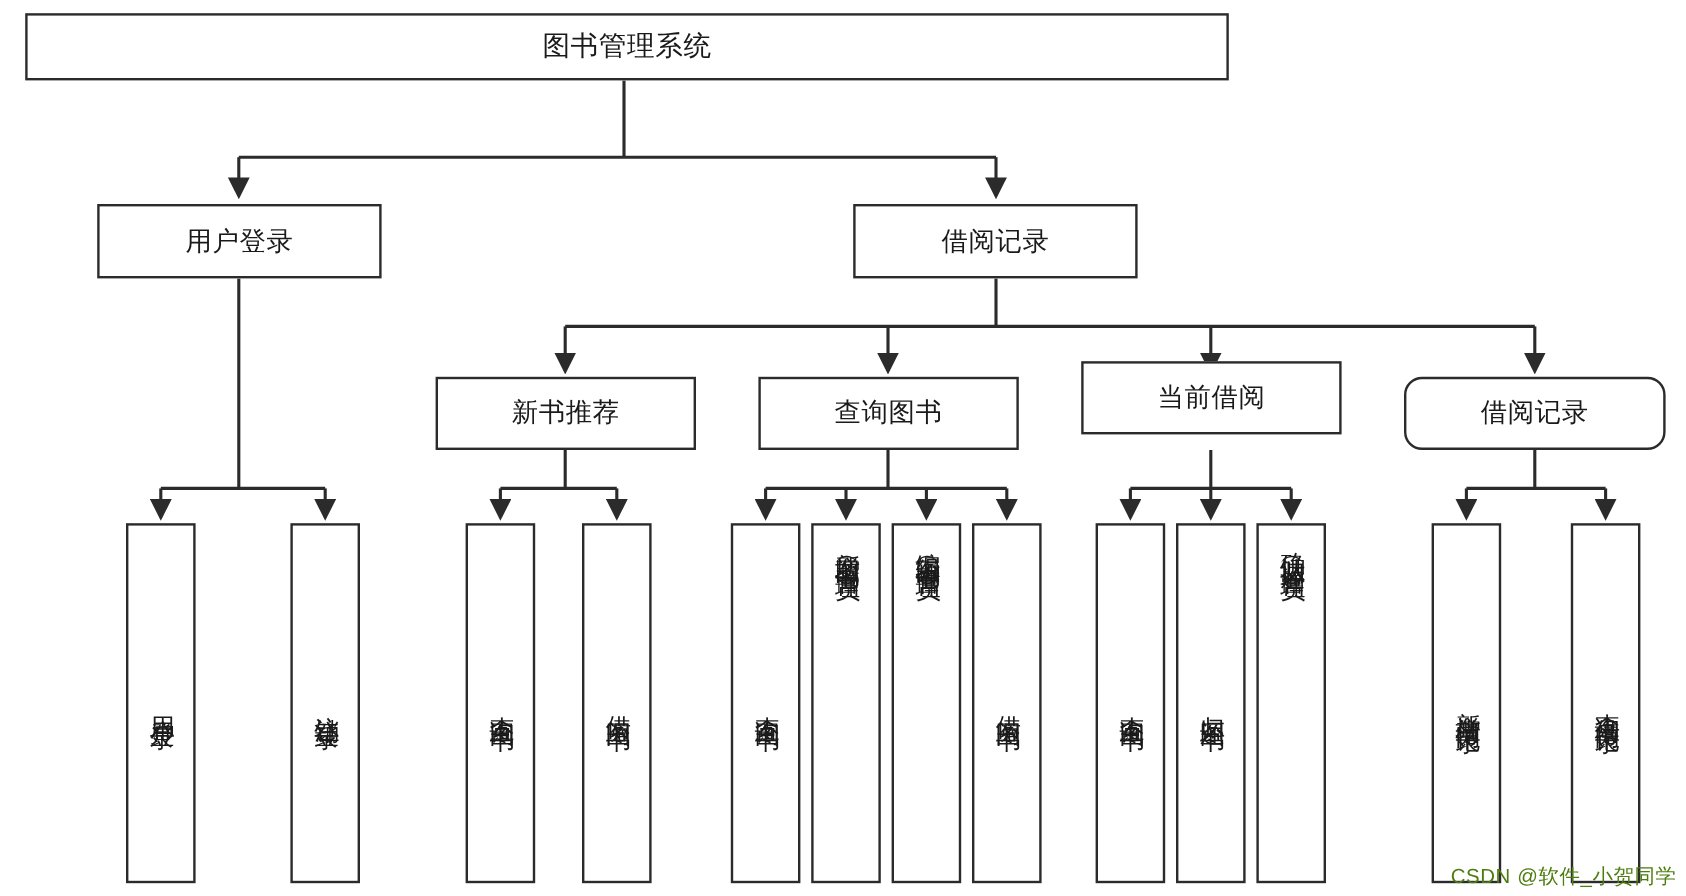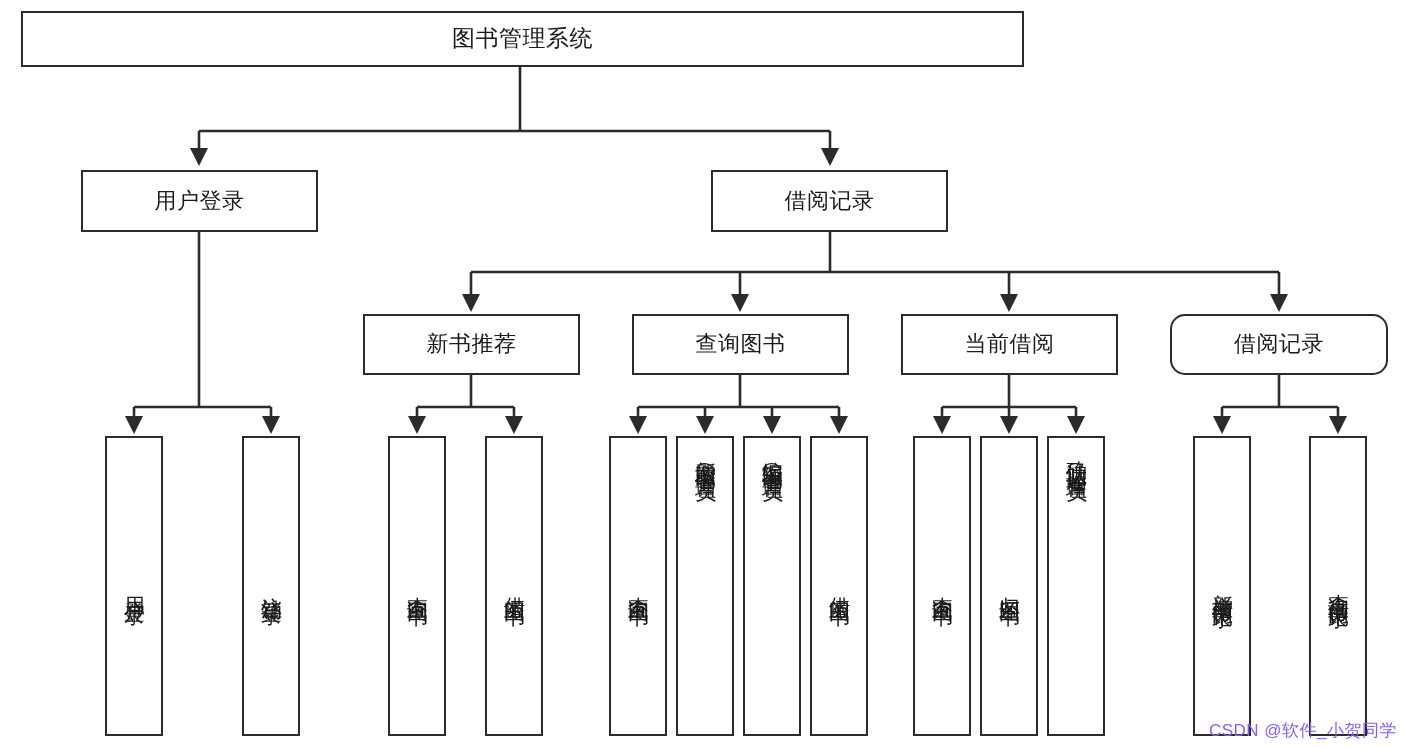--- a/index.html
+++ b/index.html
@@ -69,21 +69,21 @@
   }
   .node.v.center {
     align-items: center;
     padding-top: 0;
   }
   .watermark {
     position: absolute;
     right: 8px;
     bottom: 5px;
     font-size: 17px;
-    color: #8b5cf6;
+    color: #4d7c0f;
     white-space: nowrap;
     z-index: 3;
     letter-spacing: 0.5px;
   }
 </style>
 </head>
 <body>
 
 <div id="canvas">
 
@@ -151,21 +151,21 @@
   </div>
 
   <div class="node h" style="left:363px; top:314px; width:217px; height:61px;">
     <span class="lbl">新书推荐</span>
   </div>
 
   <div class="node h" style="left:632px; top:314px; width:217px; height:61px;">
     <span class="lbl">查询图书</span>
   </div>
 
-  <div class="node h" style="left:901px; top:314px; width:217px; height:61px;">
+  <div class="node h" style="left:901px; top:301px; width:217px; height:61px;">
     <span class="lbl">当前借阅</span>
   </div>
 
   <div class="node h" style="left:1170px; top:314px; width:218px; height:61px;border-radius:15px;">
     <span class="lbl">借阅记录</span>
   </div>
 
   <div class="node v center" style="left:105px; top:436px; width:58px; height:300px;">
     <span class="lbl">用户登录</span>
   </div>

